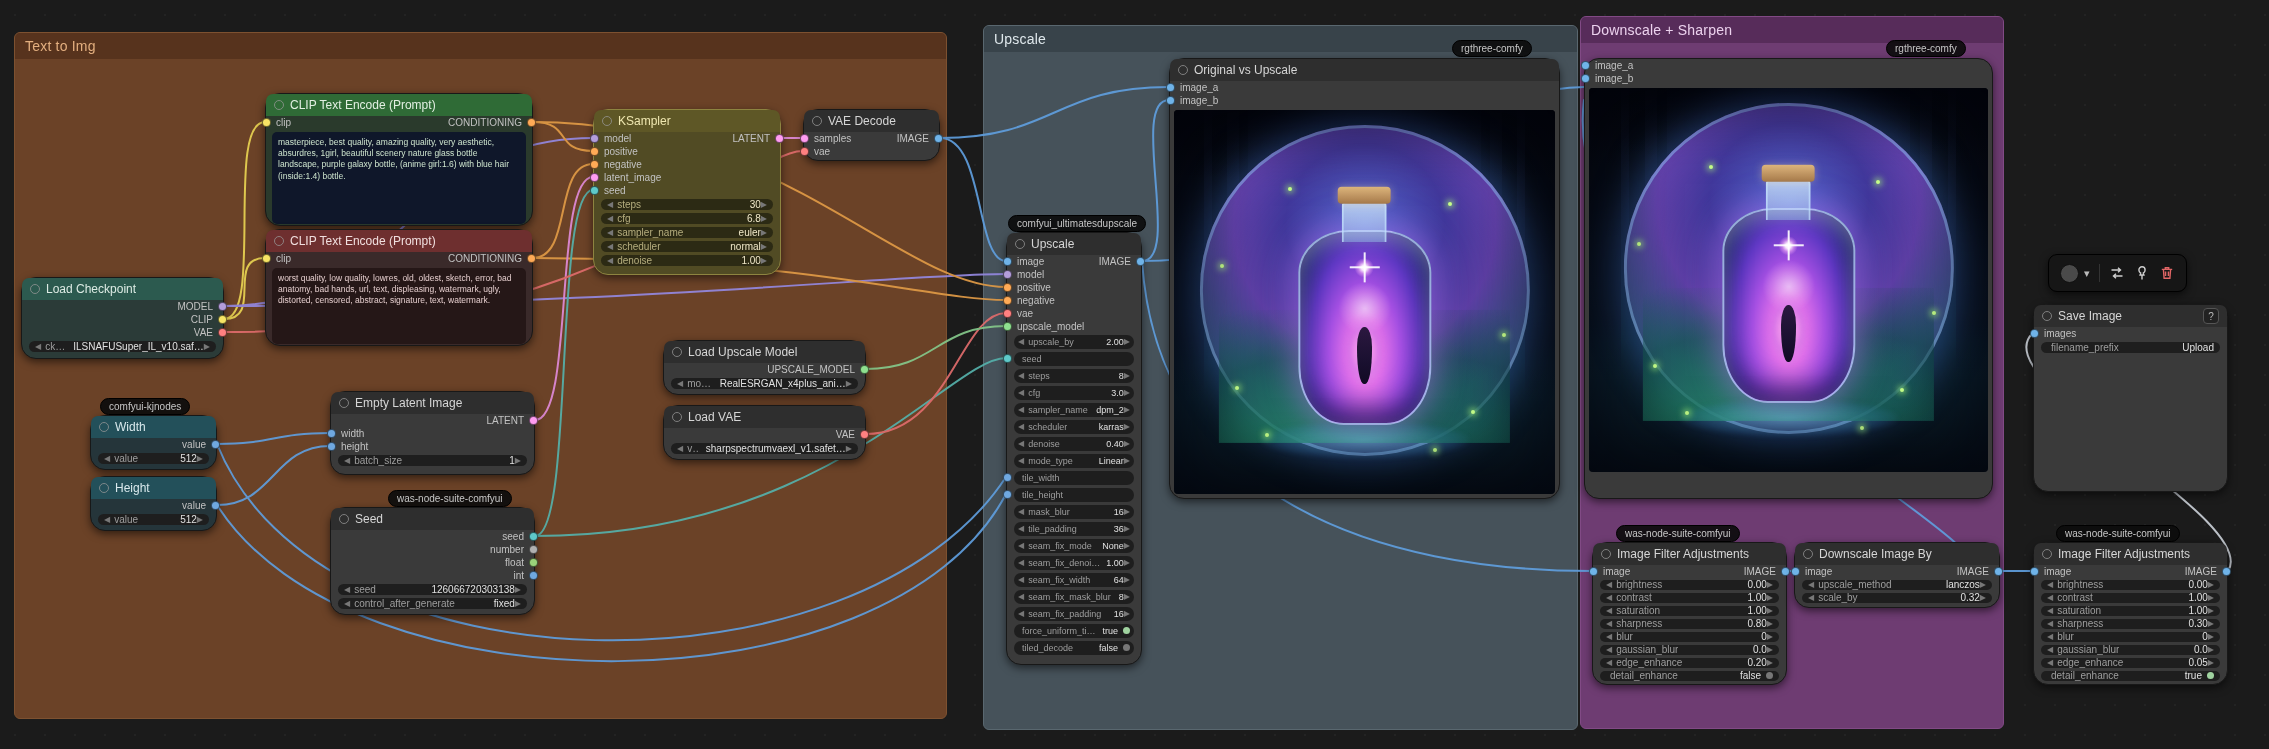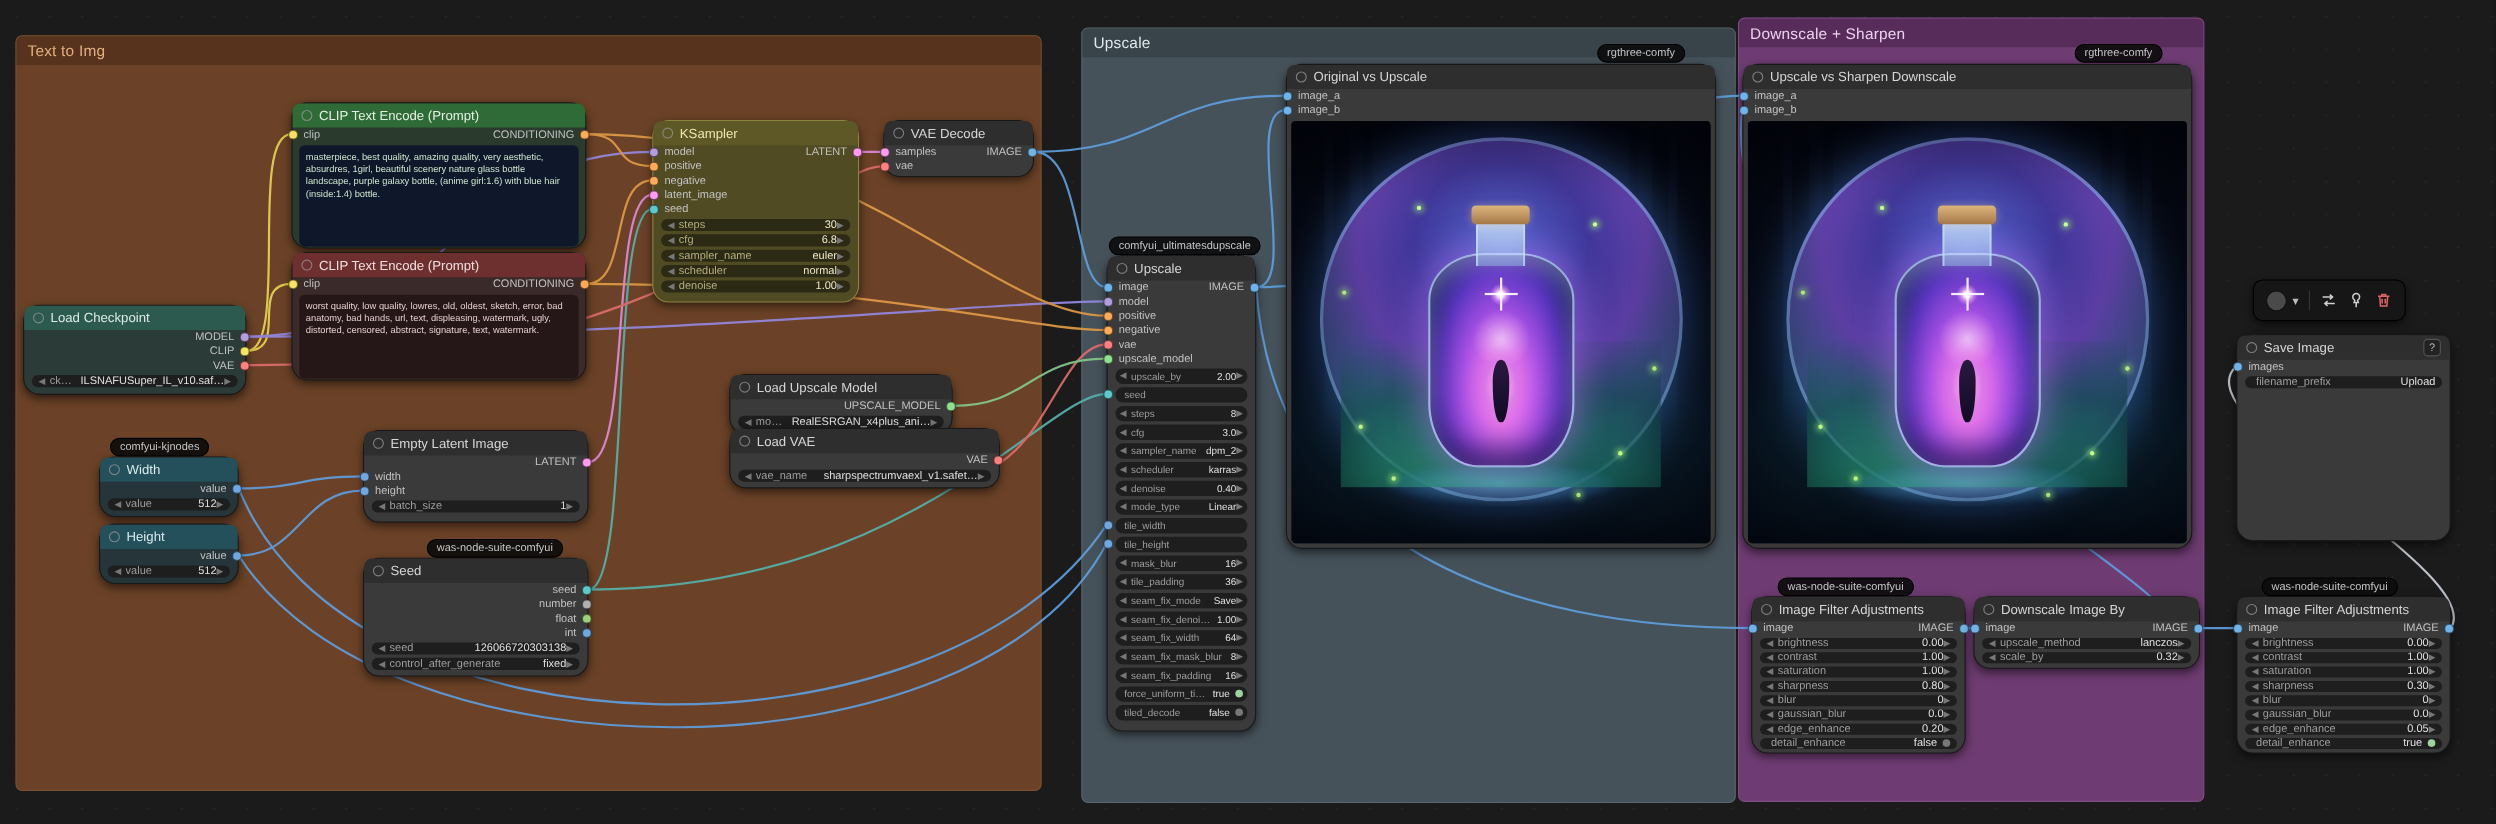--- a/index.html
+++ b/index.html
@@ -401,21 +401,21 @@
         </div>
         <div class="w-row" style="height: 14px;">
           <div class="widget" style="height: 11px;">
             <span class="arr">◀</span>
             <span class="wlabel">model_name</span>
             <span class="wval">RealESRGAN_x4plus_ani…</span>
             <span class="arr">▶</span>
           </div>
         </div>
       </div>
-      <div class="node style-default" style="left: 663px; top: 389px; width: 246px; height: 55px;">
+      <div class="node style-default" style="left: 663px; top: 405px; width: 203px; height: 55px;">
         <div class="node-header">
           <span class="collapse-dot"></span>
           <span class="node-title">Load VAE</span>
         </div>
         <div class="io-row">
           <span class="out-label">VAE</span>
           <span class="port out" style="background: rgb(255, 128, 128);"></span>
         </div>
         <div class="w-row" style="height: 14px;">
           <div class="widget" style="height: 11px;">
@@ -544,21 +544,21 @@
             <span class="arr">◀</span>
             <span class="wlabel">tile_padding</span>
             <span class="wval">36</span>
             <span class="arr">▶</span>
           </div>
         </div>
         <div class="w-row" style="height: 17px;">
           <div class="widget" style="height: 14px;">
             <span class="arr">◀</span>
             <span class="wlabel">seam_fix_mode</span>
-            <span class="wval">Save</span>
+            <span class="wval">None</span>
             <span class="arr">▶</span>
           </div>
         </div>
         <div class="w-row" style="height: 17px;">
           <div class="widget" style="height: 14px;">
             <span class="arr">◀</span>
             <span class="wlabel">seam_fix_denoise</span>
             <span class="wval">1.00</span>
             <span class="arr">▶</span>
           </div>
@@ -640,24 +640,20 @@
           <div class="fly" style="left: 12%; top: 40%;"></div>
           <div class="fly" style="left: 78%; top: 78%;"></div>
           <div class="fly" style="left: 86%; top: 58%;"></div>
           <div class="fly" style="left: 68%; top: 88%;"></div>
           <div class="fly" style="left: 30%; top: 20%;"></div>
           <div class="fly" style="left: 72%; top: 24%;"></div>
           <div class="vignette"></div>
         </div>
       </div>
       <div class="node style-default" style="left: 1584px; top: 58px; width: 409px; height: 441px;">
-        <div class="node-header">
-          <span class="collapse-dot"></span>
-          <span class="node-title">Upscale vs Sharpen Downscale</span>
-        </div>
         <div class="io-row">
           <span class="port in" style="background: rgb(111, 179, 232);"></span>
           <span class="in-label">image_a</span>
         </div>
         <div class="io-row">
           <span class="port in" style="background: rgb(111, 179, 232);"></span>
           <span class="in-label">image_b</span>
         </div>
         <div class="art" style="height: 384px;">
           <div class="trunk" style="left: 0%; width: 8%; height: 75%;"></div>

